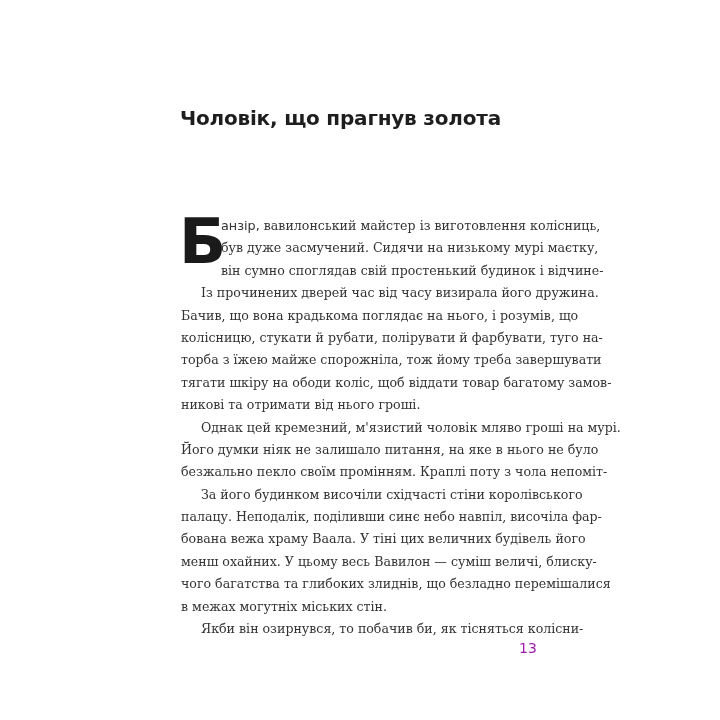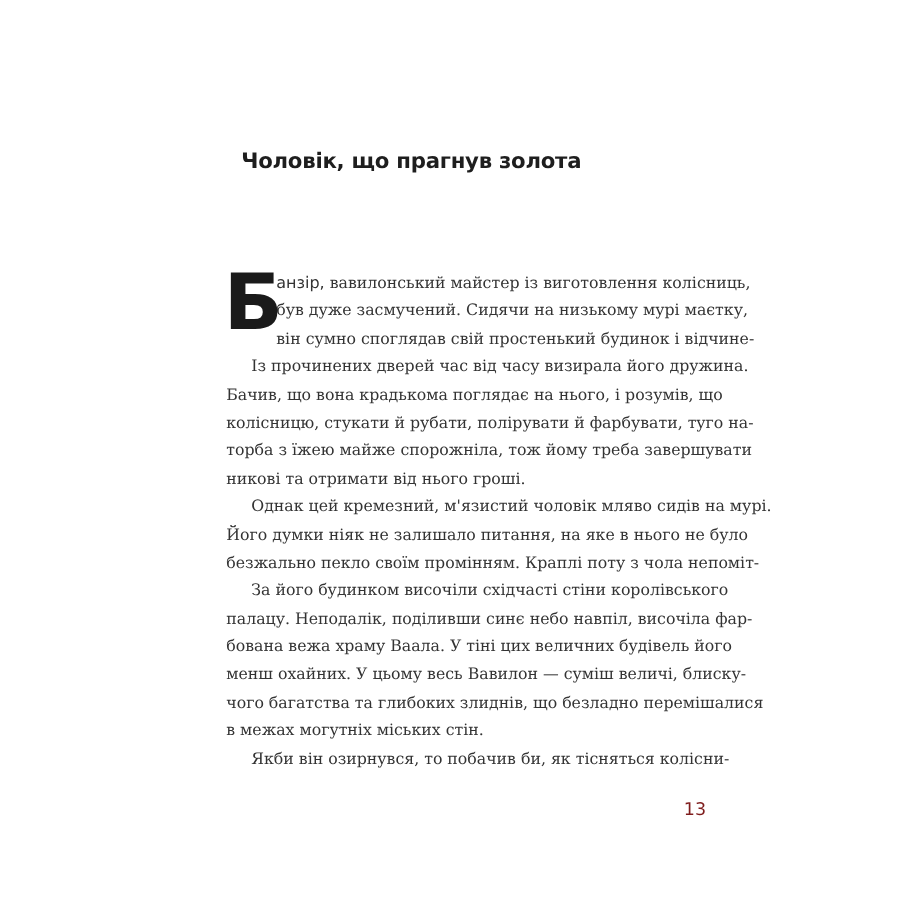--- a/index.html
+++ b/index.html
@@ -6,43 +6,43 @@
   body {
     width: 720px; height: 720px; background: #ffffff;
     position: relative; overflow: hidden;
     font-family: "DejaVu Serif", serif;
     color: #2b2b2b;
   }
   .page { position: absolute; left: 0; top: 0; width: 720px; height: 720px; }
   .chapter-title {
     position: absolute; left: 180px; top: 106px;
     font-family: "DejaVu Sans", sans-serif;
-    font-weight: bold; font-size: 17px; color: #1e1e1e;
-    letter-spacing: -0.2px; margin: 13px; white-space: nowrap;
+    font-weight: bold; font-size: 20px; color: #1e1e1e;
+    letter-spacing: -0.2px; margin: 0; white-space: nowrap;
   }
   .body-text {
     position: absolute; left: 181px; top: 215px; width: 361px;
     font-size: 12.6px; line-height: 22.4px; color: #333;
   }
   .line {
     display: block; height: 22.4px; white-space: nowrap;
     text-align: justify; text-align-last: justify; overflow: visible;
   }
   .line.last { text-align-last: left; }
   .line.indent { padding-left: 20px; }
   .line.capline { padding-left: 40px; }
   .dropcap {
     position: absolute; left: -2px; top: 1px;
     font-family: "DejaVu Sans", sans-serif; font-weight: bold;
     font-size: 62px; line-height: 52px; color: #1a1a1a;
   }
   .lead-word { font-family: "DejaVu Sans", sans-serif; font-weight: normal; font-size: 12.8px; }
   .page-number {
-    position: absolute; left: 547px; top: 640px;
-    font-family: "DejaVu Sans", sans-serif; font-size: 14px; color: #7f1d1d;
+    position: absolute; left: 519px; top: 640px;
+    font-family: "DejaVu Sans", sans-serif; font-size: 14px; color: #a21caf;
   }
 </style>
 </head>
 <body>
 
 <div class="page">
   <h1 class="chapter-title">Чоловік, що прагнув золота</h1>
 
   <div class="body-text">
     <span class="dropcap">Б</span>
@@ -51,25 +51,26 @@
       <span class="line capline"><span class="lead-word">анзір,</span><span> вавилонський майстер із виготовлення колісниць,</span></span>
       <span class="line capline">був дуже засмучений. Сидячи на низькому мурі маєтку,</span>
       <span class="line capline">він сумно споглядав свій простенький будинок і відчине-</span>
     </div>
 
     <div>
       <span class="line indent">Із прочинених дверей час від часу визирала його дружина.</span>
       <span class="line">Бачив, що вона крадькома поглядає на нього, і розумів, що</span>
       <span class="line">колісницю, стукати й рубати, полірувати й фарбувати, туго на-</span>
       <span class="line">торба з їжею майже спорожніла, тож йому треба завершувати</span>
+      <span class="line">тягати шкіру на ободи коліс, щоб віддати товар багатому замов-</span>
       <span class="line last">никові та отримати від нього гроші.</span>
     </div>
 
     <div>
-      <span class="line indent">Однак цей кремезний, м'язистий чоловік мляво сидів на мурі.</span>
+      <span class="line indent">Однак цей кремезний, м'язистий чоловік мляво гроші на мурі.</span>
       <span class="line">Його думки ніяк не залишало питання, на яке в нього не було</span>
       <span class="line">безжально пекло своїм промінням. Краплі поту з чола непоміт-</span>
     </div>
 
     <div>
       <span class="line indent">За його будинком височіли східчасті стіни королівського</span>
       <span class="line">палацу. Неподалік, поділивши синє небо навпіл, височіла фар-</span>
       <span class="line">бована вежа храму Ваала. У тіні цих величних будівель його</span>
       <span class="line">менш охайних. У цьому весь Вавилон — суміш величі, блиску-</span>
       <span class="line">чого багатства та глибоких злиднів, що безладно перемішалися</span>

